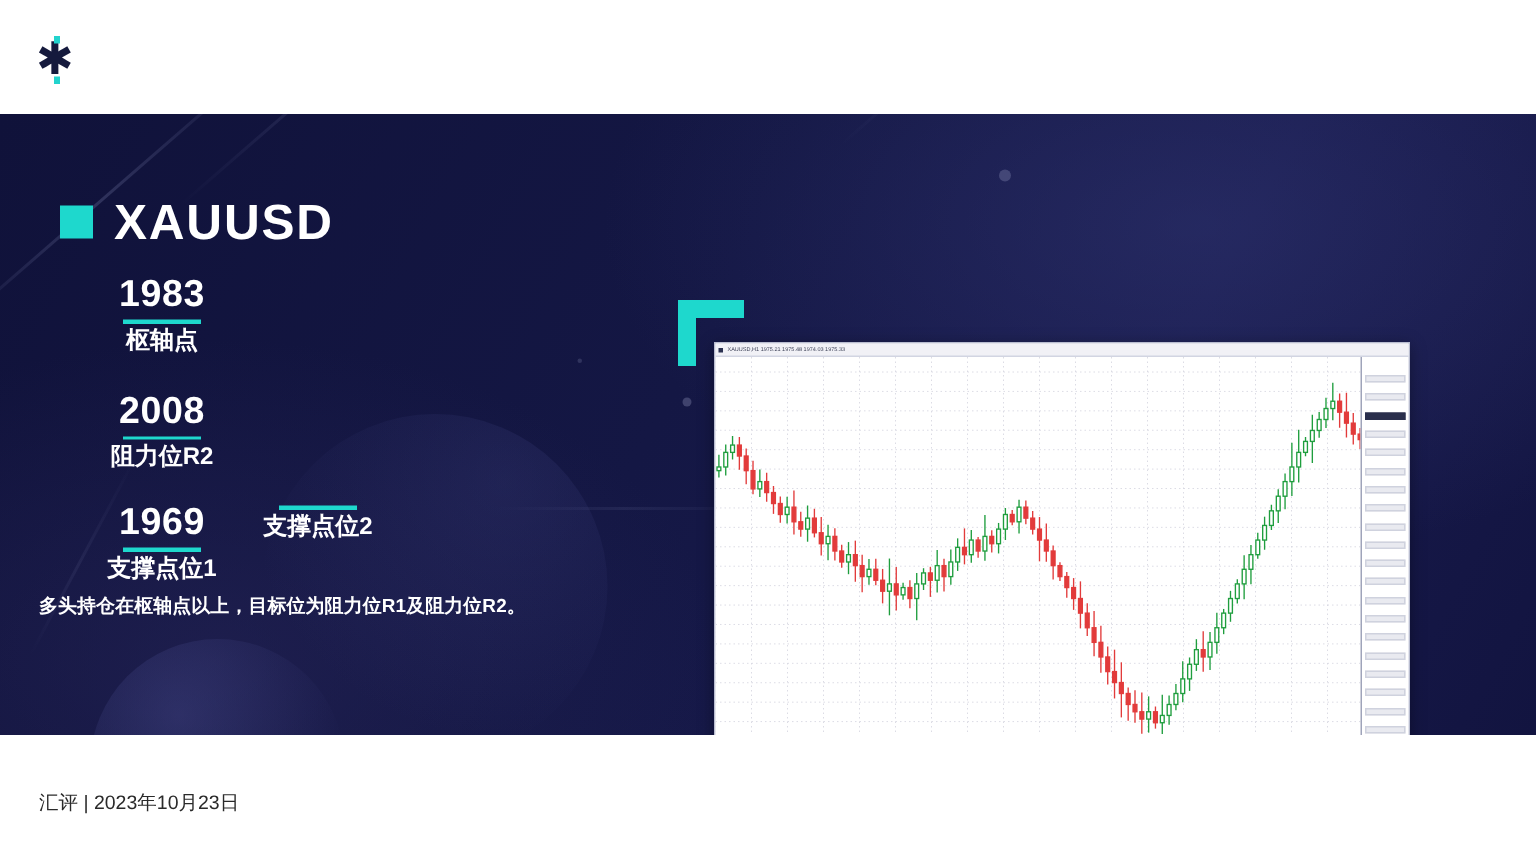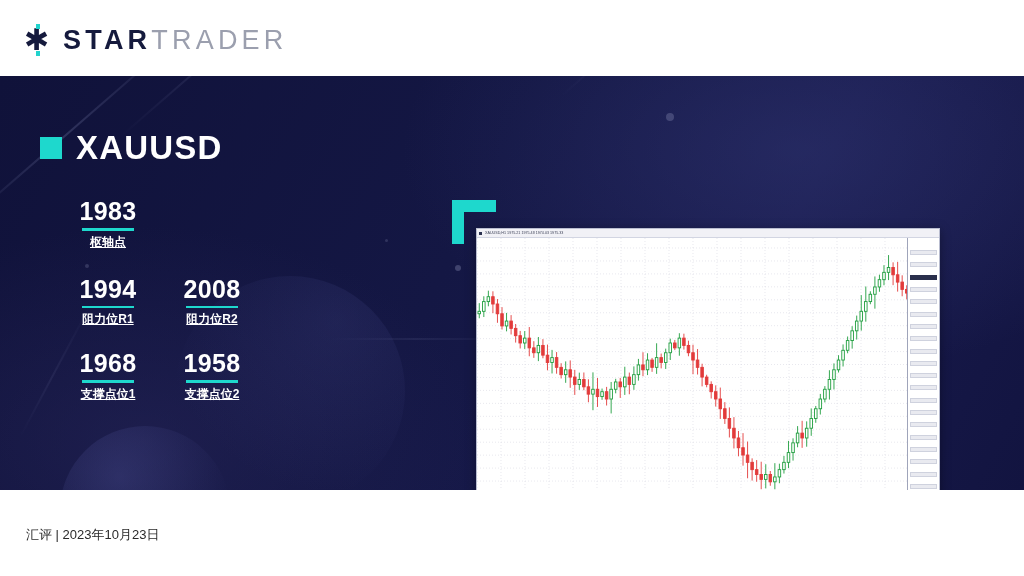--- a/index.html
+++ b/index.html
@@ -37,27 +37,27 @@
   .hero .streak { position:absolute; background:linear-gradient(90deg,rgba(255,255,255,0) 0%,rgba(173,180,226,0.20) 45%,rgba(255,255,255,0) 100%);
      height:1.5px; transform-origin:left center; }
   .hero .blob { position:absolute; border-radius:50%; }
   .hero .dot { position:absolute; border-radius:50%; background:rgba(190,196,230,0.42); }
 
   .hero-title { position:absolute; left:40px; top:55px; display:flex; align-items:center; gap:14px; }
   .title-sq { width:22px; height:22px; background:#1ed8cd; }
   .title-txt { color:#ffffff; font-size:33px; font-weight:700; letter-spacing:1.2px; line-height:34px; }
 
   
-  .levels { position:absolute; left:56px; top:121px; width:330px; }
+  .levels { position:absolute; left:56px; top:106px; width:330px; }
   .lvl-row { display:flex; }
   .lvl { width:104px; text-align:center; }
   .lvl-val { color:#ffffff; font-size:25px; font-weight:700; line-height:28px; letter-spacing:0.4px; }
   .lvl-ul { width:52px; height:2.5px; background:#1ed8cd; margin:3px auto 4px auto; }
-  .lvl-lbl { color:#ffffff; font-size:12px; font-weight:700; line-height:15px;
-     font-family:"Liberation Sans","DejaVu Sans",sans-serif;text-decoration:underline; }
+  .lvl-lbl { color:#ffffff; font-size:16px; font-weight:700; line-height:15px;
+     font-family:"Liberation Sans","DejaVu Sans",sans-serif; }
   .row-gap-a { margin-top:25px; }
   .row-gap-b { margin-top:22px; }
   .col-gap { margin-left:0px; }
 
   
   .analysis { position:absolute; left:26px; top:314px; width:380px; }
   .an-head { color:#ec1d6e; font-size:14px; font-weight:700; line-height:18px; letter-spacing:0.3px; }
   .an-body { color:#ffffff; font-size:12.6px; font-weight:700; line-height:19px; margin-top:5px;
      letter-spacing:0.1px; }
 
@@ -103,23 +103,20 @@
 <body>
 
 <div class="page">
 
   <div class="header">
     <div class="logo">
       <div class="logo-mark">
         <span class="star">✱</span>
         <span class="tip-t"></span>
         <span class="tip-b"></span>
-      </div>
-      <div class="logo-text">
-        <span class="b1">STAR</span><span class="b2">TRADER</span>
       </div>
     </div>
   </div>
 
   <div class="hero">
 
     <div class="streak" style="left:-40px; top:150px; width:300px; transform:rotate(-41deg);"></div>
     <div class="streak" style="left:120px; top:60px; width:230px; transform:rotate(-41deg); opacity:.55;"></div>
     <div class="streak" style="left:560px; top:20px; width:260px; transform:rotate(-41deg); opacity:.6;"></div>
     <div class="streak" style="left:330px; top:262px; width:190px; transform:rotate(0deg); opacity:.45;"></div>
@@ -138,47 +135,42 @@
 
     <div class="levels">
       <div class="lvl-row">
         <div class="lvl">
           <div class="lvl-val">1983</div>
           <div class="lvl-ul"></div>
           <div class="lvl-lbl">枢轴点</div>
         </div>
       </div>
       <div class="lvl-row row-gap-a">
-        <div class="lvl">
-          <div class="lvl-val">1994</div>
-          <div class="lvl-ul"></div>
-          <div class="lvl-lbl">阻力位R1</div>
-        </div>
         <div class="lvl col-gap">
           <div class="lvl-val">2008</div>
           <div class="lvl-ul"></div>
           <div class="lvl-lbl">阻力位R2</div>
         </div>
       </div>
       <div class="lvl-row row-gap-b">
         <div class="lvl">
-          <div class="lvl-val">1968</div>
+          <div class="lvl-val">1969</div>
           <div class="lvl-ul"></div>
           <div class="lvl-lbl">支撑点位1</div>
         </div>
         <div class="lvl col-gap">
-          <div class="lvl-val">1958</div>
           <div class="lvl-ul"></div>
           <div class="lvl-lbl">支撑点位2</div>
         </div>
       </div>
     </div>
 
     <div class="analysis">
       <div class="an-body">
+        <div>多头持仓在枢轴点以上，目标位为阻力位R1及阻力位R2。</div>
       </div>
     </div>
 
     <div class="bracket br-tl">
       <i class="h"></i>
         <i class="v"></i>
     </div>
 
     <div class="chart-win">
       <div class="chart-head">

